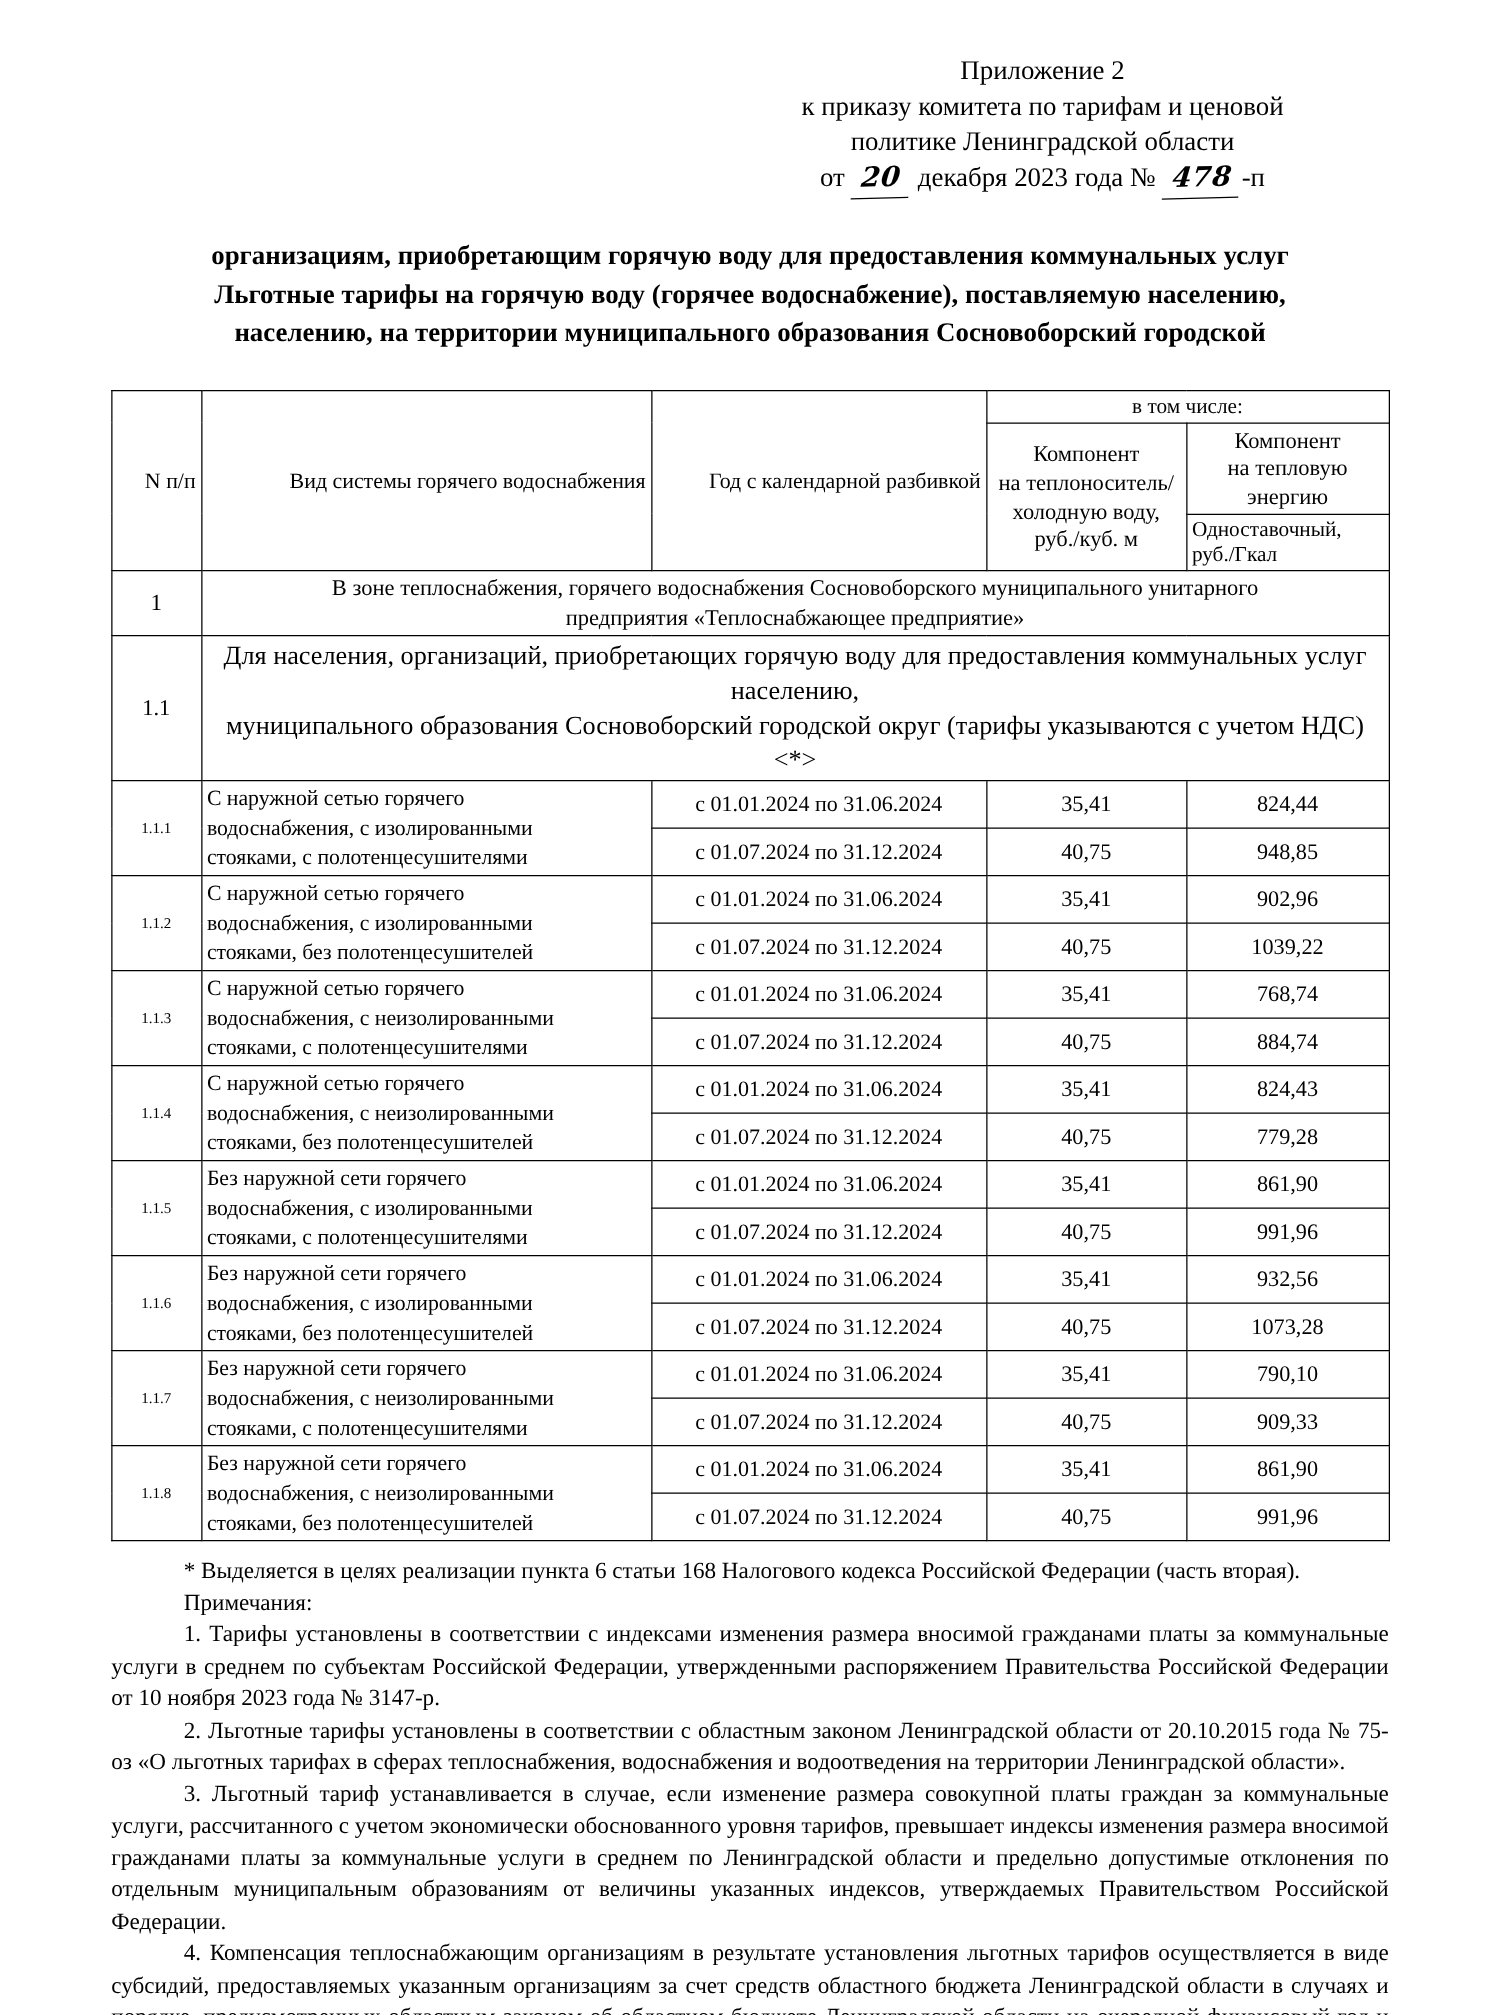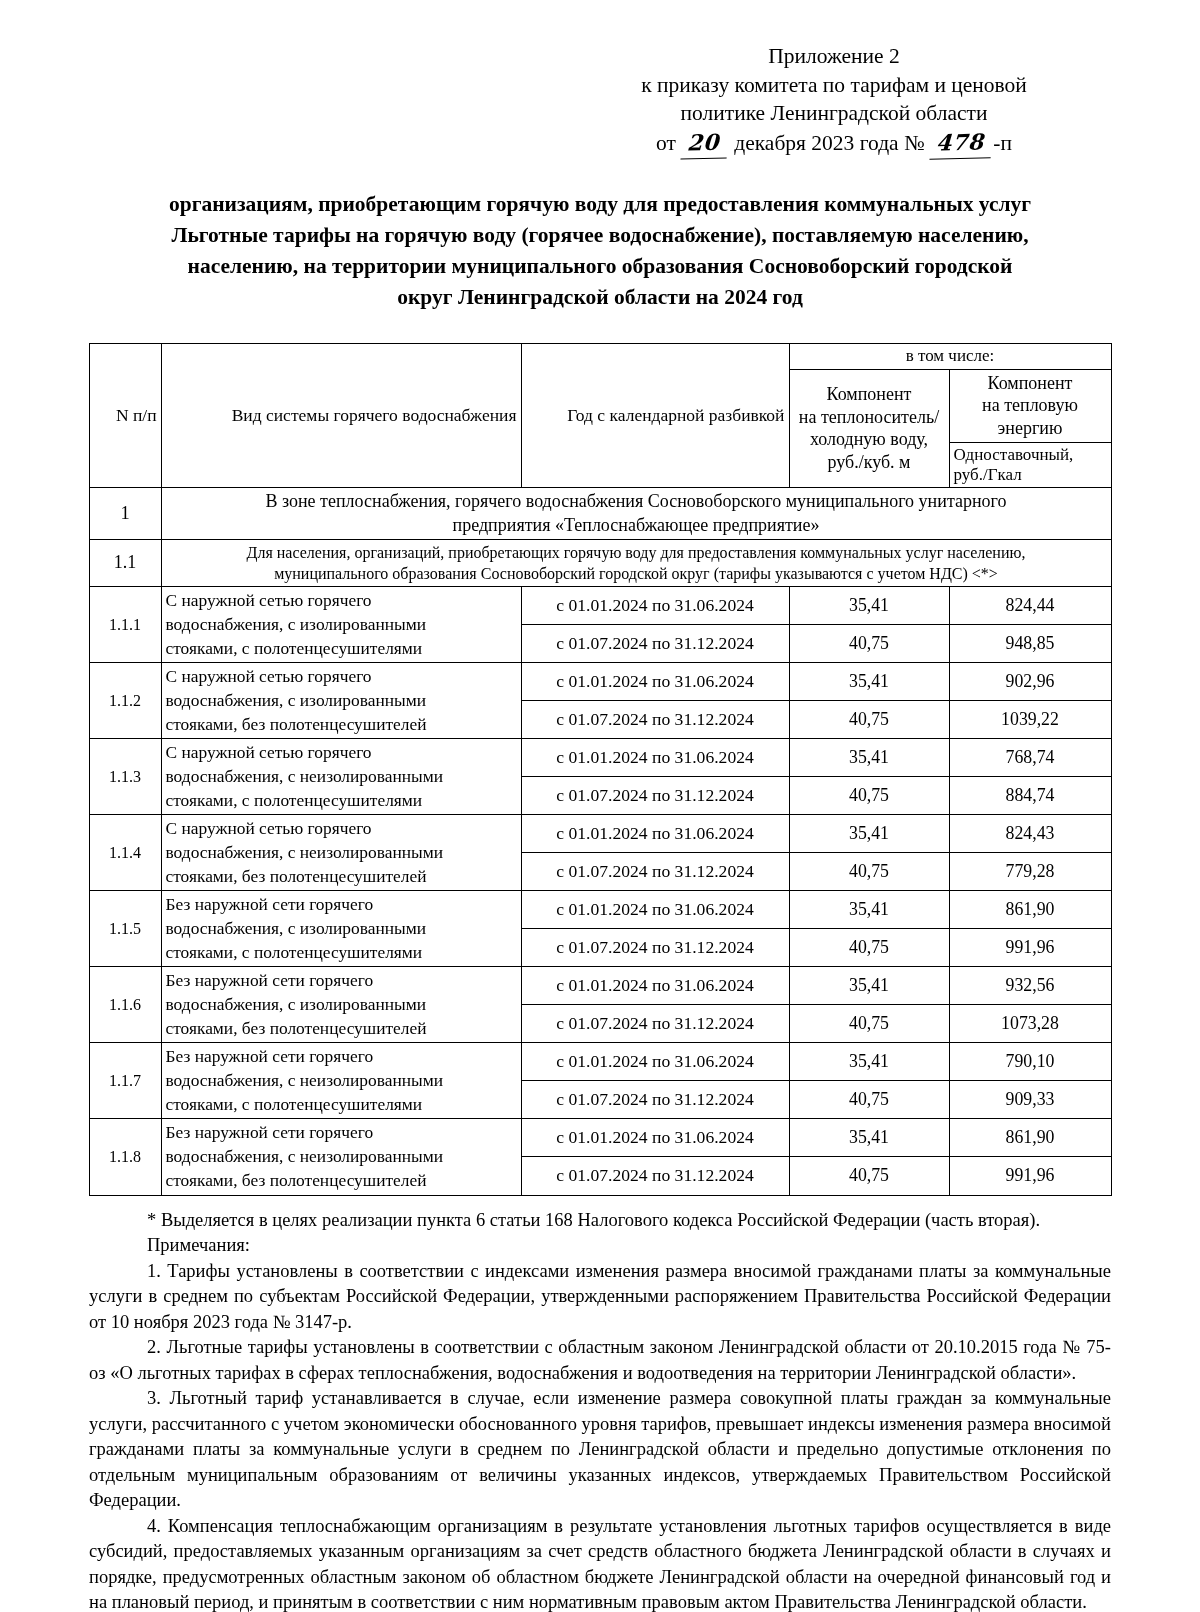--- a/index.html
+++ b/index.html
@@ -107,37 +107,37 @@
     line-height: 1.3;
     padding: 5px 10px;
   }
   td.section-no {
     text-align: center;
     font-weight: bold;
     font-size: 18.5px;
   }
   td.sub-section-row {
     text-align: center;
-    font-size: 16px;
+    font-size: 21px;
     line-height: 1.32;
     padding: 4px 8px;
   }
   td.sub-section-no {
     text-align: center;
     font-size: 18px;
   }
   td.kind-cell {
     text-align: left;
     font-size: 17.4px;
     line-height: 1.36;
     padding: 4px 6px;
   }
   td.no-cell {
     text-align: center;
-    font-size: 16px;
+    font-size: 12px;
   }
   td.year-cell {
     text-align: center;
     font-size: 17.6px;
     padding: 6px 4px;
   }
   td.num-cell {
     text-align: center;
     font-size: 17.8px;
     padding: 6px 4px;
@@ -171,21 +171,20 @@
       <span class="handwritten">20</span>
       <span>декабря 2023 года №</span>
       <span class="handwritten">478</span><span>-п</span>
     </div>
   </div>
 
   <div class="doc-title">
     <span class="tline">организациям, приобретающим горячую воду для предоставления коммунальных услуг</span>
     <span class="tline">Льготные тарифы на горячую воду (горячее водоснабжение), поставляемую населению,</span>
     <span class="tline">населению, на территории муниципального образования Сосновоборский городской</span>
-    <span class="tline">округ Ленинградской области  на 2024 год</span>
   </div>
 
   <table class="tariff">
     <colgroup>
       <col class="col-no">
       <col class="col-kind">
       <col class="col-year">
       <col class="col-comp1">
       <col class="col-comp2">
     </colgroup>

